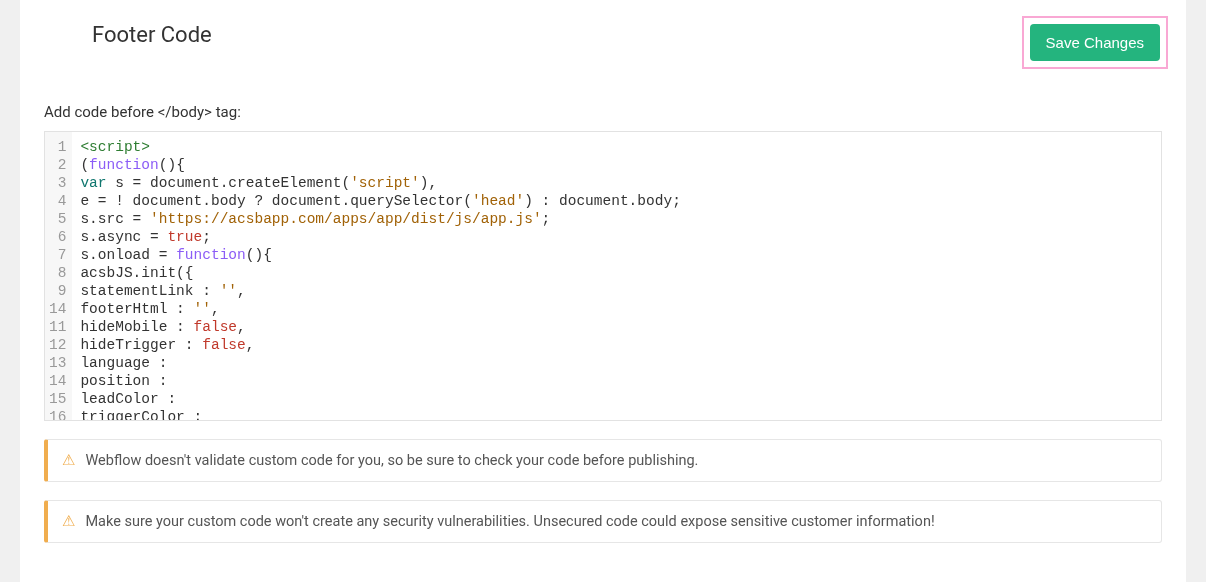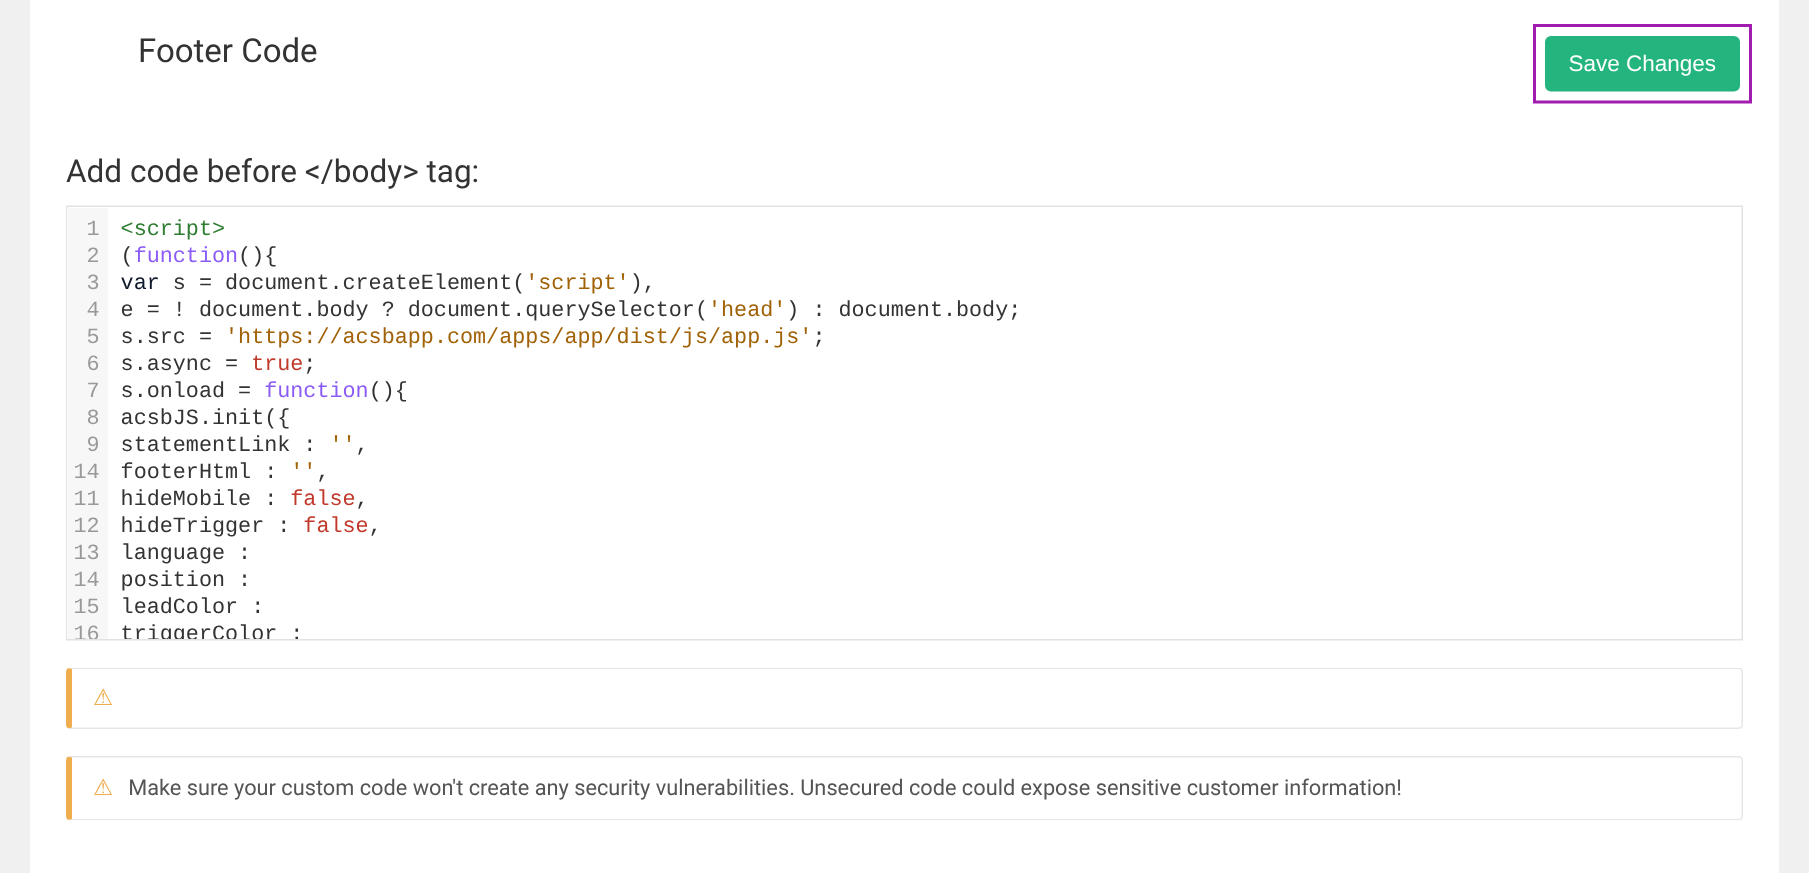--- a/index.html
+++ b/index.html
@@ -20,37 +20,37 @@
     justify-content: space-between;
     align-items: flex-start;
     margin-left: 48px;
   }
   .title {
     font-size: 22px;
     font-weight: 400;
     color: #333;
   }
   .save-wrap {
-    border: 2px solid #a21caf;
+    border: 2px solid #f9a8d4;
     padding: 6px;
     margin-top: -6px;
     margin-right: -6px;
   }
   .save-btn {
     background: #24b47e;
     color: #fff;
     border: none;
     padding: 10px 16px;
     font-size: 15px;
     border-radius: 4px;
     cursor: pointer;
   }
   .label {
     margin-top: 34px;
-    font-size: 21px;
+    font-size: 15px;
     color: #333;
   }
   .code-box {
     margin-top: 10px;
     border: 1px solid #e2e2e2;
     height: 290px;
     overflow-y: scroll;
     font-family: "Consolas", "Menlo", "Courier New", monospace;
     font-size: 14.5px;
     background: #fff;
@@ -71,21 +71,21 @@
   .lines {
     padding: 6px 8px;
     line-height: 18px;
     white-space: pre;
     color: #333;
   }
   .line { display: block; }
   .t-punc  { color: #333; }
   .t-tag   { color: #2e7d32; } 
   .t-str   { color: #a16207; } 
-  .t-kw    { color: #0f172a; margin-top: 36px; } 
+  .t-kw    { color: #0f766e; margin-top: 36px; } 
   .t-func  { color: #8b5cf6; } 
   .t-bool  { color: #c0392b; } 
   .alert {
     margin-top: 18px;
     border: 1px solid #e6e6e6;
     border-left: 4px solid #f0ad4e;
     border-radius: 3px;
     padding: 12px 14px;
     display: flex;
     align-items: center;
@@ -138,20 +138,21 @@
           <div>15</div>
           <div>16</div>
         </div>
       <div class="lines" id="lines"><span class="line"><span class="t-tag">&lt;script&gt;</span></span><span class="line"><span class="t-punc">(</span><span class="t-func">function</span><span class="t-punc">(){</span></span><span class="line"><span class="t-kw">var</span><span class="t-punc"> s = document.createElement(</span><span class="t-str">'script'</span><span class="t-punc">),</span></span><span class="line"><span class="t-punc">e = ! document.body ? document.querySelector(</span><span class="t-str">'head'</span><span class="t-punc">) : document.body;</span></span><span class="line"><span class="t-punc">s.src = </span><span class="t-str">'https://acsbapp.com/apps/app/dist/js/app.js'</span><span class="t-punc">;</span></span><span class="line"><span class="t-punc">s.async = </span><span class="t-bool">true</span><span class="t-punc">;</span></span><span class="line"><span class="t-punc">s.onload = </span><span class="t-func">function</span><span class="t-punc">(){</span></span><span class="line"><span class="t-punc">acsbJS.init({</span></span><span class="line"><span class="t-punc">statementLink : </span><span class="t-str">''</span><span class="t-punc">,</span></span><span class="line"><span class="t-punc">footerHtml : </span><span class="t-str">''</span><span class="t-punc">,</span></span><span class="line"><span class="t-punc">hideMobile : </span><span class="t-bool">false</span><span class="t-punc">,</span></span><span class="line"><span class="t-punc">hideTrigger : </span><span class="t-bool">false</span><span class="t-punc">,</span></span><span class="line"><span class="t-punc">language :</span></span><span class="line"><span class="t-punc">position :</span></span><span class="line"><span class="t-punc">leadColor :</span></span><span class="line"><span class="t-punc">triggerColor :</span></span></div>
     </div>
   </div>
 
   <div id="alerts-container">
       <div class="alert">
         <span class="warn-icon">⚠</span>
+        <span>Webflow doesn't validate custom code for you, so be sure to check your code before publishing.</span>
       </div>
       <div class="alert">
         <span class="warn-icon">⚠</span>
         <span>Make sure your custom code won't create any security vulnerabilities. Unsecured code could expose sensitive customer information!</span>
       </div>
     </div>
 
 </div>
 
 </body></html>

